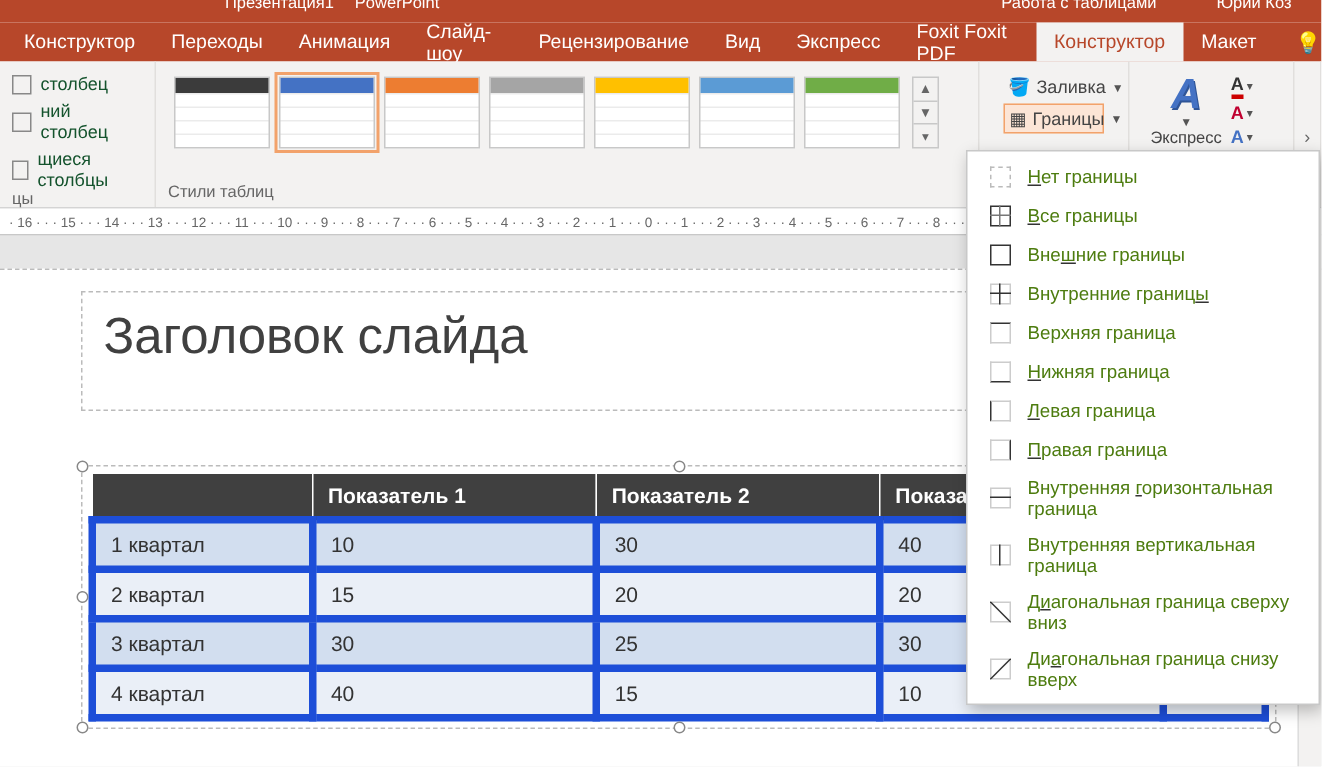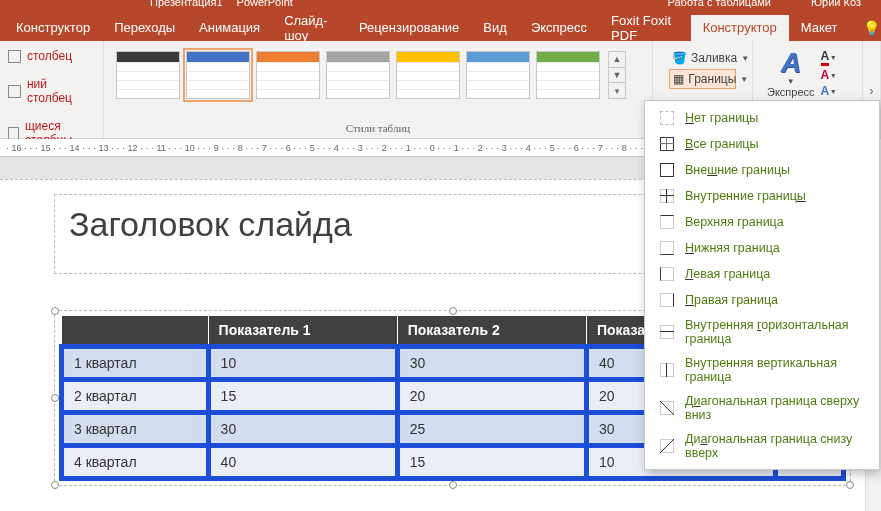--- a/index.html
+++ b/index.html
@@ -9,22 +9,22 @@
   .titlebar .center { position:absolute; left:150px; top:-4px; display:flex; gap:14px;}
   .titlebar .right { position:absolute; right:20px; top:-4px; display:flex; gap:40px;}
 
   .tabs { height: 26px; background: #b7472a; display: flex; align-items: center; color: #fff; font-size: 13px; padding-left:4px;}
   .tab { padding: 5px 12px 6px; cursor: pointer; }
   .tab.active { background: #f3f2f1; color: #b7472a; }
   .bulb { margin-left:14px; font-size:14px;}
 
   .ribbon { height: 98px; background: #f3f2f1; border-bottom: 1px solid #d4d4d4; display: flex; position: relative; }
   .group { border-right: 1px solid #e1dfdd; padding: 4px 8px 2px; display:flex; flex-direction:column; justify-content:space-between; }
-  .group-label { text-align:center; font-size:11px; color:#666; padding-bottom:2px;font-family:Liberation Serif, serif;}
-  .opts-col { display:flex; flex-direction:column; gap:14px; font-size:12px; color:#b91c1c; padding-top:4px;}
+  .group-label { text-align:left; font-size:11px; color:#666; padding-bottom:2px;}
+  .opts-col { display:flex; flex-direction:column; gap:4px; font-size:12px; color:#14532d; padding-top:4px;}
   .opt-row { display:flex; align-items:center; gap:6px;}
   .chk { width:13px; height:13px; border:1px solid #888; display:inline-block;}
 
   .styles-row { display:flex; gap:6px; align-items:flex-start; padding:6px 4px; height:70px;}
   .style-thumb { width:64px; height:48px; border:1px solid #c8c8c8; background:#fff; display:flex; flex-direction:column;}
   .style-thumb.sel { outline:2px solid #f2a26b; outline-offset:1px;}
   .thumb-hdr { height:10px; }
   .thumb-rows { flex:1; display:flex; flex-direction:column;}
   .thumb-rows div { flex:1; border-top:1px solid rgba(0,0,0,0.08);}
   .scroll-arrows { width:18px; display:flex; flex-direction:column; border:1px solid #c8c8c8; margin-left:2px;}

